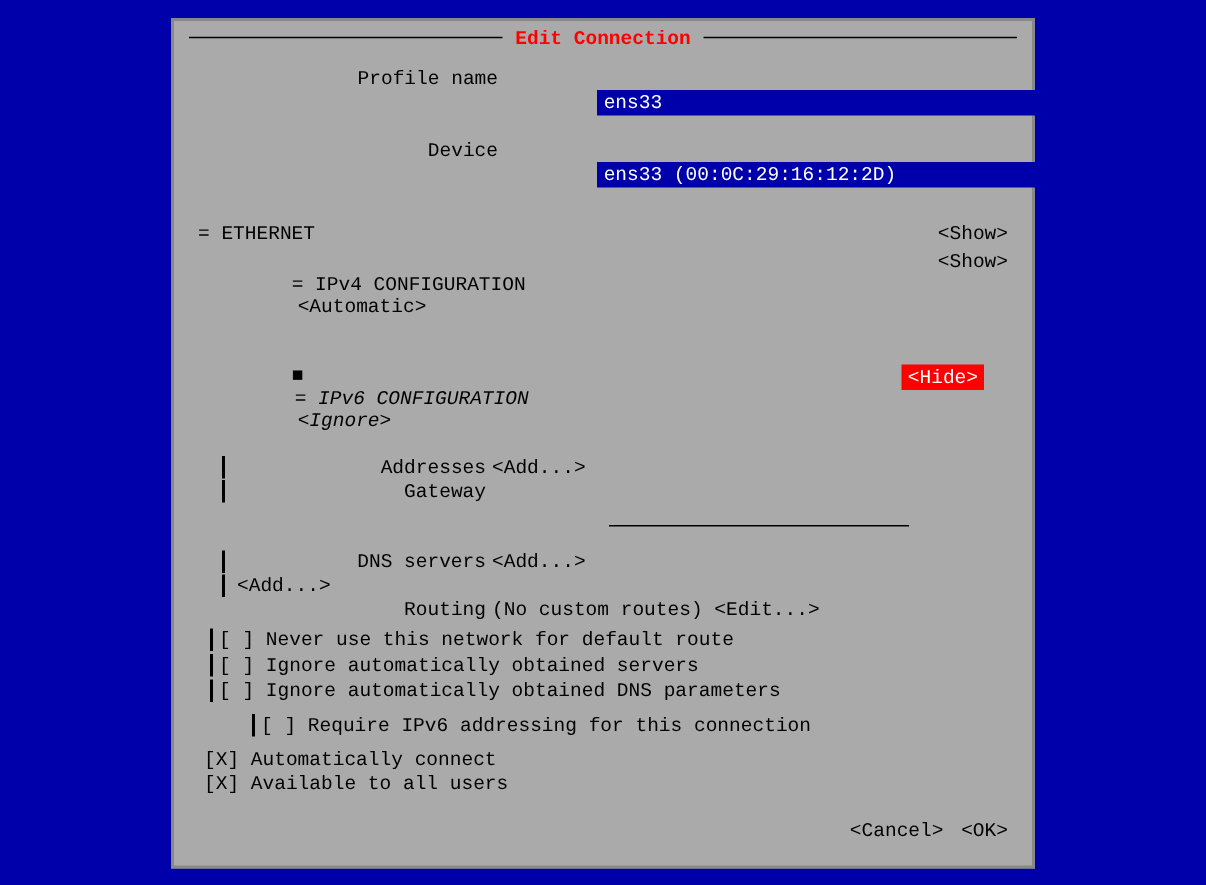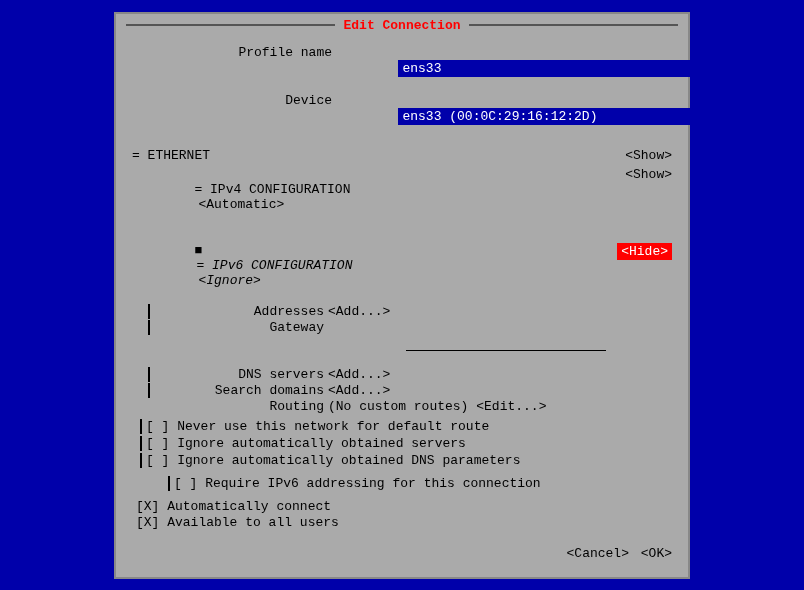--- a/index.html
+++ b/index.html
@@ -136,21 +136,21 @@
       </span>
       <span style="position:absolute; right:0;">&lt;Show&gt;</span>
     </div>
 
     <div class="row row-relative">
       <span class="label-col" style="text-align:left;font-style:italic;">
         <span style="color:#000; font-weight:bold;">■</span>
         <span style="margin-left:2px;">= IPv6 CONFIGURATION</span>
         <span style="margin-left:4px;">&lt;Ignore&gt;</span>
       </span>
-      <span style="position:absolute; right:0;">
+      <span style="position:absolute; right:16px;">
         <span class="highlight-red">&lt;Hide&gt;</span>
       </span>
     </div>
 
     <div style="display:flex; flex-direction:column; margin-left: 16px;">
 
       <div class="row">
         <span style="width:2px; background:#000; display:inline-block; margin-right:4px;">&nbsp;</span>
         <span class="label-col" style="min-width:170px;">Addresses</span>
         <span class="value-col">&lt;Add...&gt;</span>
@@ -165,21 +165,20 @@
       </div>
 
       <div class="row">
         <span style="width:2px; background:#000; display:inline-block; margin-right:4px;">&nbsp;</span>
         <span class="label-col" style="min-width:170px;">DNS servers</span>
         <span class="value-col">&lt;Add...&gt;</span>
       </div>
 
       <div class="row">
         <span style="width:2px; background:#000; display:inline-block; margin-right:4px;">&nbsp;</span>
-        <span class="label-col" style="min-width:170px;">Search domains</span>
         <span class="value-col">&lt;Add...&gt;</span>
       </div>
 
       <div class="row">
         <span style="width:2px; background:transparent; display:inline-block; margin-right:4px;">&nbsp;</span>
         <span class="label-col" style="min-width:170px;">Routing</span>
         <span class="value-col">(No custom routes) &lt;Edit...&gt;</span>
       </div>
     </div>
 

